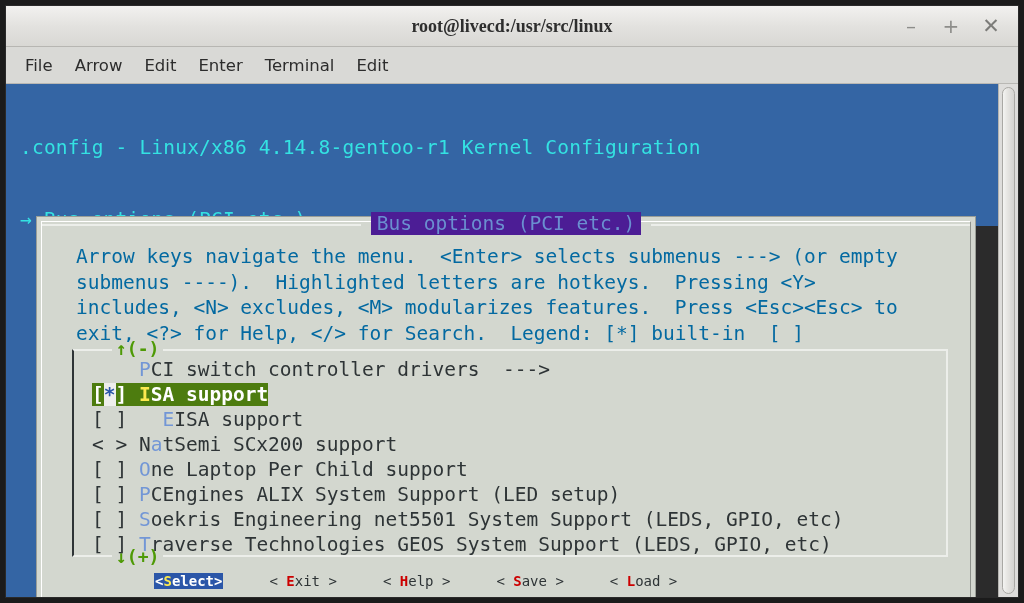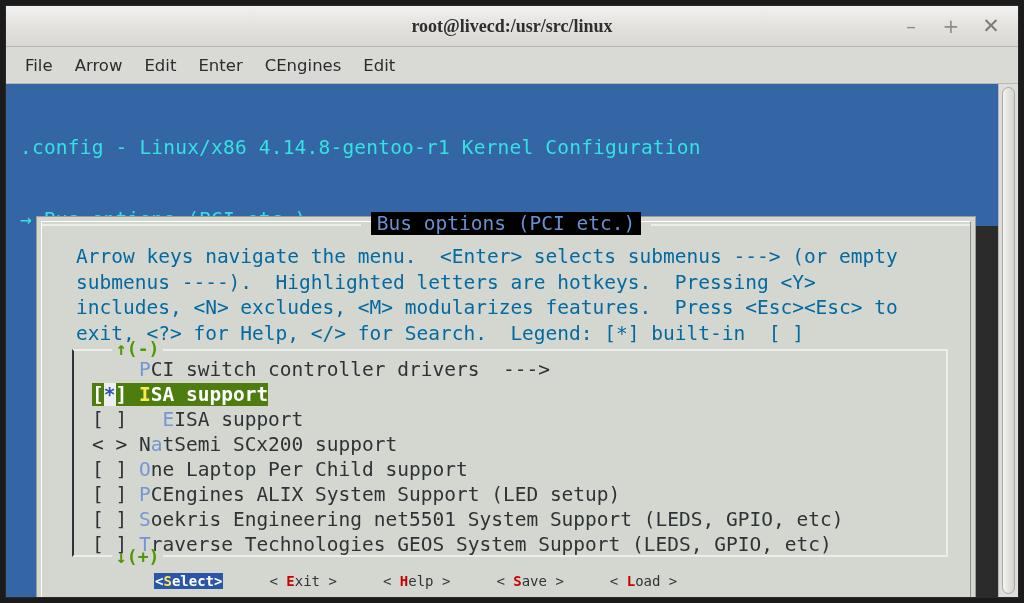--- a/index.html
+++ b/index.html
@@ -184,21 +184,21 @@
   .dlg-title .tline {
     height: 2px;
     background: #eceeea;
     flex: 1 1 auto;
     margin-top: 2px;
   }
   .dlg-title .ttext {
     font-family: "DejaVu Sans Mono", monospace;
     font-size: 19.5px;
     color: #6a8fd0;
-    background: #000000;
+    background: #4c1d95;
     padding: 0 6px;
     white-space: nowrap;
   }
 
   .help-text {
     position: absolute;
     left: 34px;
     top: 22px;
     right: 18px;
     font-family: "DejaVu Sans Mono", monospace;
@@ -298,21 +298,21 @@
       <div class="win-btn">+</div>
       <div class="win-btn close">✕</div>
     </div>
   </div>
 
   <div class="menubar">
     <div class="menu-item">File</div>
     <div class="menu-item">Arrow</div>
     <div class="menu-item">Edit</div>
     <div class="menu-item">Enter</div>
-    <div class="menu-item">CEngines</div>
+    <div class="menu-item">Terminal</div>
     <div class="menu-item">Edit</div>
   </div>
 
   <div class="term-wrap">
     <div class="term">
 
       <div class="tui-header">
         <div>.config - Linux/x86 4.14.8-gentoo-r1 Kernel Configuration</div>
         <div style="display:flex;align-items:center;">
           <span>→ Bus options (PCI etc.)</span>

